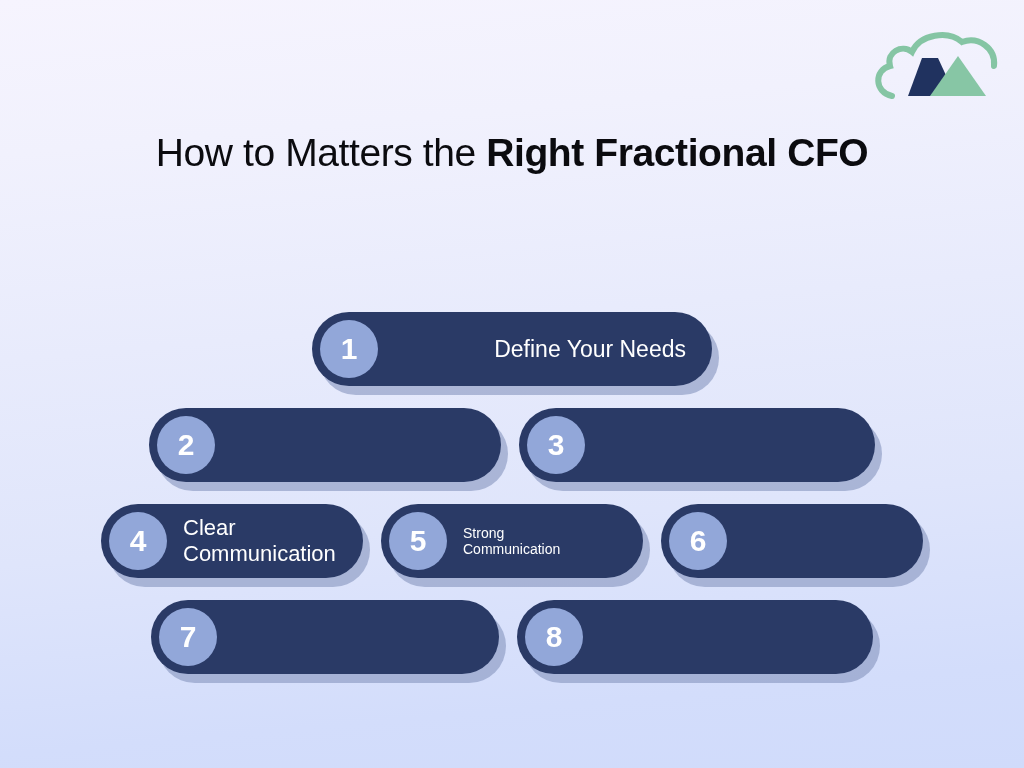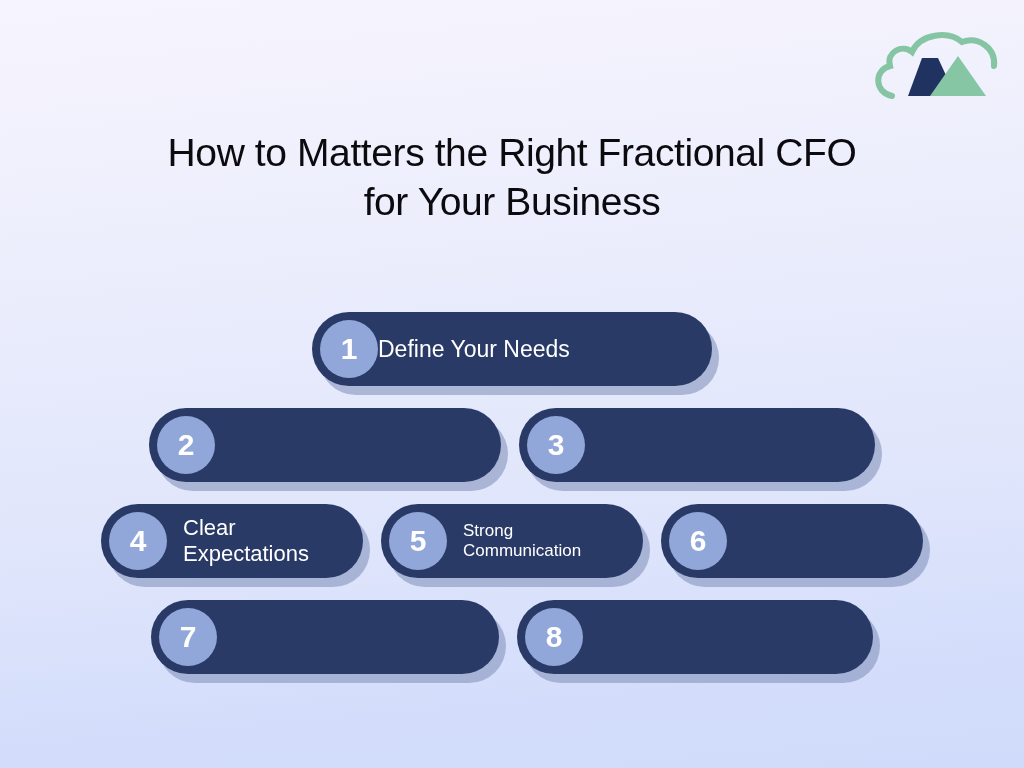--- a/index.html
+++ b/index.html
@@ -40,21 +40,21 @@
     text-align: center;
     color: #0b0b0f;
     line-height: 1.26;
     letter-spacing: -0.4px;
   }
   .title-line {
     font-size: 39px;
     font-weight: 400;
     white-space: nowrap;
   }
-  .title-line b { font-weight: 400; }
+  .title-line b { font-weight: 700; }
 
   
   .pyramid {
     position: absolute;
     top: 312px;
     left: 0;
     width: 1024px;
     display: flex;
     flex-direction: column;
     align-items: center;
@@ -96,35 +96,35 @@
 
   .pill-label {
     color: #ffffff;
     font-weight: 400;
     white-space: pre-line;
   }
 
   
   .pill.single .pill-label {
     flex: 1 1 auto;
-    text-align: left;
+    text-align: right;
     font-size: 23px;
-    padding-left: 0;
+    padding-left: 6px;
   }
 
   
   .pill.multi .pill-label {
     flex: 1 1 auto;
     text-align: left;
     padding-left: 16px;
     line-height: 1.16;
     font-size: 22px;
   }
   .pill.multi.small .pill-label {
-    font-size: 17px;
+    font-size: 14px;
   }
 
   
   .w-1 { width: 400px; }
   .w-2 { width: 352px; }
   .w-3 { width: 356px; }
   .w-4 { width: 262px; }
   .w-5 { width: 262px; }
   .w-6 { width: 262px; }
   .w-7 { width: 348px; }
@@ -138,21 +138,20 @@
 <div class="logo">
   <svg viewBox="0 0 132 86" width="132" height="86" aria-hidden="true">
     <path d="M22 74 C4 70, 4 48, 20 44 C16 30, 32 22, 42 30 C50 12, 78 8, 92 20 C108 14, 126 26, 124 44" fill="none" stroke="#85c5a4" stroke-width="6" stroke-linecap="round"></path>
     <path d="M52 36 L68 36 L80 62 L72 74 L38 74 Z" fill="#20325f"></path>
     <path d="M88 34 L116 74 L60 74 Z" fill="#87c6a5"></path>
   </svg>
 </div>
 
 <div class="title-block">
   <div class="title-line"><span>How to Matters the </span><b>Right Fractional CFO</b></div>
-  <div class="title-line"><span>for </span><b>Your Business</b></div>
 </div>
 
 <div class="pyramid">
 
   <div class="row row-1">
     <div class="pill single w-1">
       <div class="num-circle">1</div>
       <div class="pill-label">Define Your Needs</div>
     </div>
   </div>
@@ -163,21 +162,21 @@
     </div>
     <div class="pill single w-3">
       <div class="num-circle">3</div>
     </div>
   </div>
 
   <div class="row row-3">
     <div class="pill multi w-4">
       <div class="num-circle">4</div>
       <div class="pill-label">Clear
-Expectations</div>
+Communication</div>
     </div>
     <div class="pill multi small w-5">
       <div class="num-circle">5</div>
       <div class="pill-label">Strong
 Communication</div>
     </div>
     <div class="pill multi w-6">
       <div class="num-circle">6</div>
     </div>
   </div>

